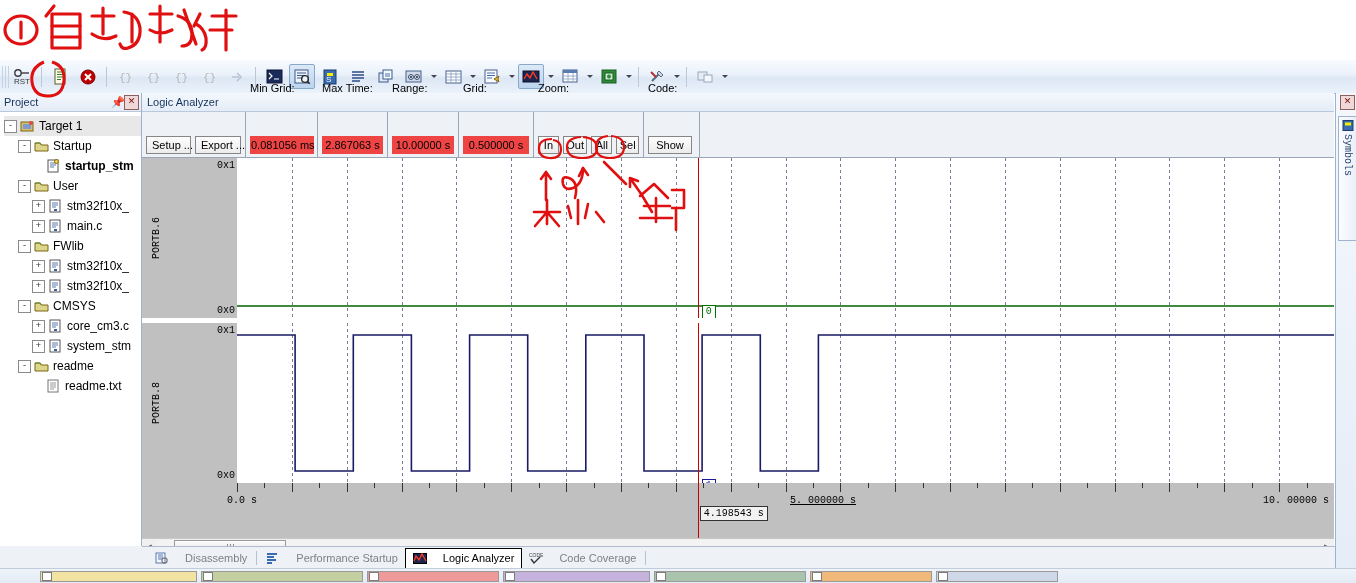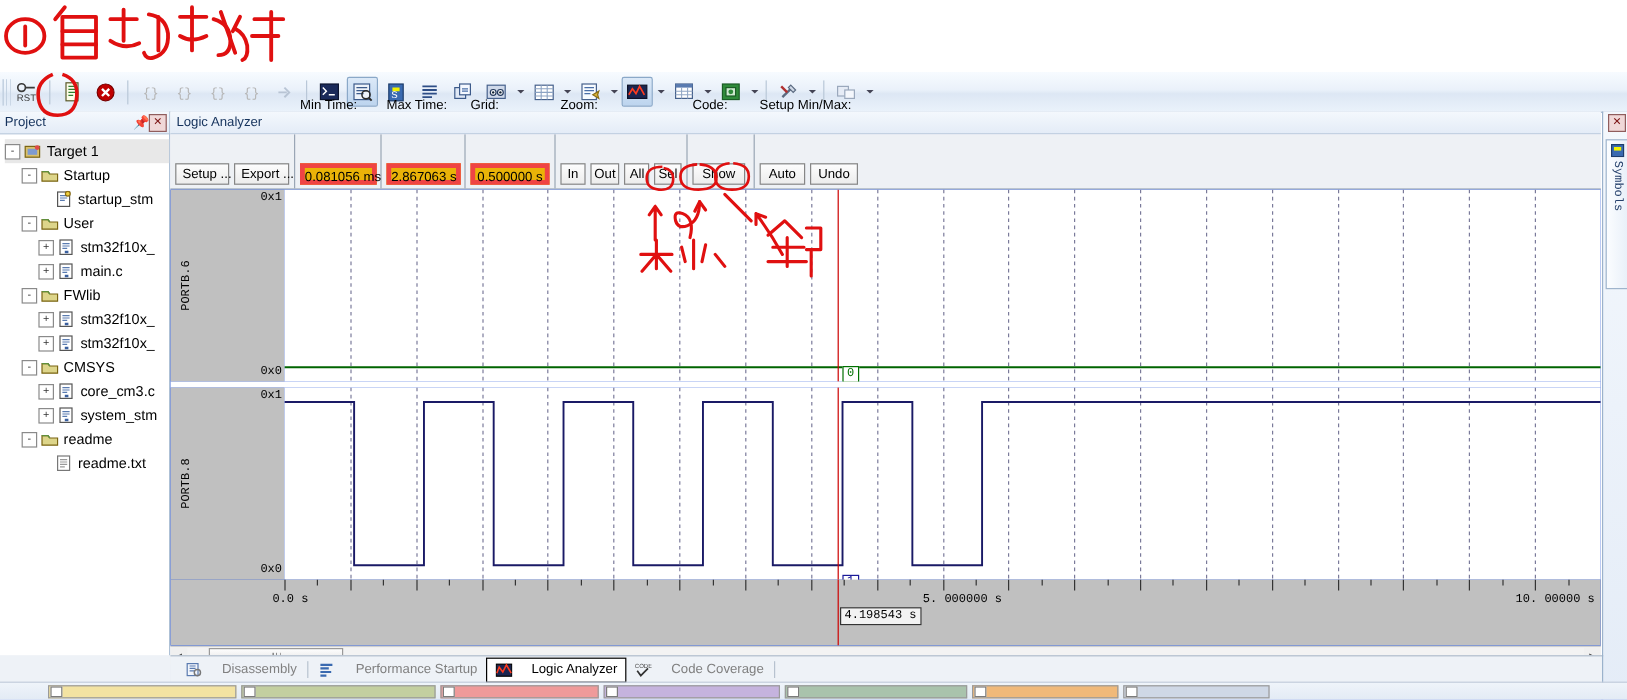--- a/index.html
+++ b/index.html
@@ -58,21 +58,21 @@
   .la-hdr{height:18px;background:linear-gradient(to bottom,#f4f8fd,#e4ecf7);
     border-bottom:1px solid #b9c9dc;display:flex;align-items:center;padding-left:5px;}
   .la-hdr .ttl{flex:1;color:#15325c;font-size:11px;}
   .la-ctrl{height:45px;background:#eef1f5;display:flex;align-items:flex-end;border-bottom:1px solid #9aa6b5;}
   .cgrp{border-right:1px solid #9aa6b5;height:45px;box-sizing:border-box;display:flex;flex-direction:column;justify-content:flex-end;padding:0 4px 3px 4px;}
   .cgrp .cap{font-size:11px;color:#000;height:16px;line-height:16px;}
   .cgrp .rowb{display:flex;gap:4px;margin-top:40px;}
   .btn{border:1px solid #868686;background:linear-gradient(to bottom,#fdfdfd,#ececec);
     font-size:11px;padding:1px 5px;height:18px;box-sizing:border-box;line-height:14px;color:#000;
     font-family:"Liberation Sans",sans-serif;white-space:nowrap;}
-  .fld{border:4px solid #ef4444;background:#eab308;font-size:11px;height:18px;box-sizing:border-box;
+  .fld{border:1px solid #ef4444;background:#ef4444;font-size:11px;height:18px;box-sizing:border-box;
     line-height:16px;text-align:center;color:#000;white-space:nowrap;}
 
   
   .wave{position:relative;height:380px;background:#1d4ed8;overflow:hidden;}
   .sig{position:absolute;left:0;width:1192px;}
   .signame{position:absolute;left:0;top:0;width:95px;height:100%;background:#c0c0c0;
     border-right:0;box-sizing:border-box;}
   .vtxt{position:absolute;left:2px;top:50%;transform:translateY(-50%) rotate(-90deg);
     transform-origin:center;font-family:"Liberation Mono",monospace;font-size:10px;color:#000;
     white-space:nowrap;width:60px;text-align:center;margin-left:-18px;}
@@ -321,21 +321,21 @@
             <span class="lbl">Target 1</span>
           </div>
           <div class="row" style="padding-left: 14px;">
             <span class="exp">-</span>
             <svg width="15" height="14" viewBox="0 0 15 14" class="ic">
               <path d="M1 4h5l1.5 2H14v6H1z" fill="#ddd58a" stroke="#7a6412"></path>
               <path d="M1 4h5l1.5 2" fill="none" stroke="#5f8f3c" stroke-width="1.2"></path>
             </svg>
             <span class="lbl">Startup</span>
           </div>
-          <div class="row" style="padding-left: 28px;">
+          <div class="row" style="padding-left: 28px; font-weight: bold;">
             <span class="dots"></span>
             <svg width="15" height="14" viewBox="0 0 15 14" class="ic">
               <rect x="2" y="1" width="10" height="12" fill="#fff" stroke="#555"></rect>
               <path d="M4 4h6M4 6h6M4 8h4" stroke="#5a7bb0"></path>
               <circle cx="10.5" cy="2.5" r="2" fill="#f0d040" stroke="#8a6d13"></circle>
             </svg>
             <span class="lbl">startup_stm</span>
           </div>
           <div class="row" style="padding-left: 14px;">
             <span class="exp">-</span>
@@ -441,29 +441,35 @@
 
       <div class="la-ctrl">
         <div class="cgrp" style="width:104px">
           <div class="cap">&nbsp;</div>
           <div class="rowb">
             <button class="btn" style="width:45px">Setup ...</button>
             <button class="btn" style="width:46px">Export ...</button>
           </div>
         </div>
         <div class="cgrp" style="width:72px">
-          <div class="cap">Min Time:</div>
+          <div class="cap">Min Grid:</div>
           <div class="rowb">
               <div class="fld" style="width:64px">0.081056 ms</div>
             </div>
         </div>
         <div class="cgrp" style="width:70px">
           <div class="cap">Max Time:</div>
           <div class="rowb">
               <div class="fld" style="width:62px">2.867063 s</div>
+            </div>
+        </div>
+        <div class="cgrp" style="width:71px">
+          <div class="cap">Range:</div>
+          <div class="rowb">
+              <div class="fld" style="width:63px">10.00000 s</div>
             </div>
         </div>
         <div class="cgrp" style="width:75px">
           <div class="cap">Grid:</div>
           <div class="rowb">
               <div class="fld" style="width:67px">0.500000 s</div>
             </div>
         </div>
         <div class="cgrp" style="width:110px">
           <div class="cap">Zoom:</div>
@@ -472,27 +478,20 @@
             <button class="btn" style="width:26px;padding:1px 2px">Out</button>
             <button class="btn" style="width:22px;padding:1px 2px">All</button>
             <button class="btn" style="width:24px;padding:1px 2px">Sel</button>
           </div>
         </div>
         <div class="cgrp" style="width:56px">
           <div class="cap">Code:</div>
           <div class="rowb">
               <button class="btn" style="width:44px">Show</button>
             </div>
-        </div>
-        <div class="cgrp" style="width:100px;border-right:none">
-          <div class="cap">Setup Min/Max:</div>
-          <div class="rowb">
-            <button class="btn" style="width:38px">Auto</button>
-            <button class="btn" style="width:40px">Undo</button>
-          </div>
         </div>
       </div>
 
       <div class="wave" id="wave">
           <div class="sig" style="top: 0px; height: 160px;">
             <div class="signame">
               <div class="vtxt">PORTB.6</div>
               <div class="lvl" style="top: 2px;">0x1</div>
               <div class="lvl" style="bottom: 2px;">0x0</div>
             </div>
@@ -587,21 +586,21 @@
               <line x1="1000.5" y1="0" x2="1000.5" y2="5" stroke="#333" stroke-width="1"></line>
               <line x1="1027.5" y1="0" x2="1027.5" y2="9" stroke="#333" stroke-width="1"></line>
               <line x1="1055.5" y1="0" x2="1055.5" y2="5" stroke="#333" stroke-width="1"></line>
               <line x1="1082.5" y1="0" x2="1082.5" y2="9" stroke="#333" stroke-width="1"></line>
               <line x1="1110.5" y1="0" x2="1110.5" y2="5" stroke="#333" stroke-width="1"></line>
               <line x1="1137.5" y1="0" x2="1137.5" y2="9" stroke="#333" stroke-width="1"></line>
               <line x1="1165.5" y1="0" x2="1165.5" y2="5" stroke="#333" stroke-width="1"></line>
               <line x1="1192.5" y1="0" x2="1192.5" y2="9" stroke="#333" stroke-width="1"></line>
             </svg>
             <div class="tlabel" style="top: 12px; left: 85px;">0.0  s</div>
-            <div class="tlabel" style="top: 12px; right: 499px;">5. 000000  s</div>
+            <div class="tlabel" style="top: 12px; right: 478px; text-decoration: underline;">5. 000000  s</div>
             <div class="tlabel" style="top: 12px; right: 5px;">10. 00000  s</div>
             <div style="position: absolute; left: 555.74px; top: 0px; width: 1px; height: 100%; background: rgb(204, 0, 0);"></div>
             <div style="position: absolute; left: 557.74px; top: 23px; border: 1px solid rgb(51, 51, 51); background: rgb(242, 242, 242); font-family: &quot;Liberation Mono&quot;, monospace; font-size: 10px; padding: 0px 3px; line-height: 13px; color: rgb(0, 0, 0); white-space: nowrap;">4.198543  s</div>
           </div>
         </div>
 
       <div class="hsb">
         <div class="hsb-arrow">◀</div>
         <div class="hsb-track">
           <div class="hsb-thumb">

